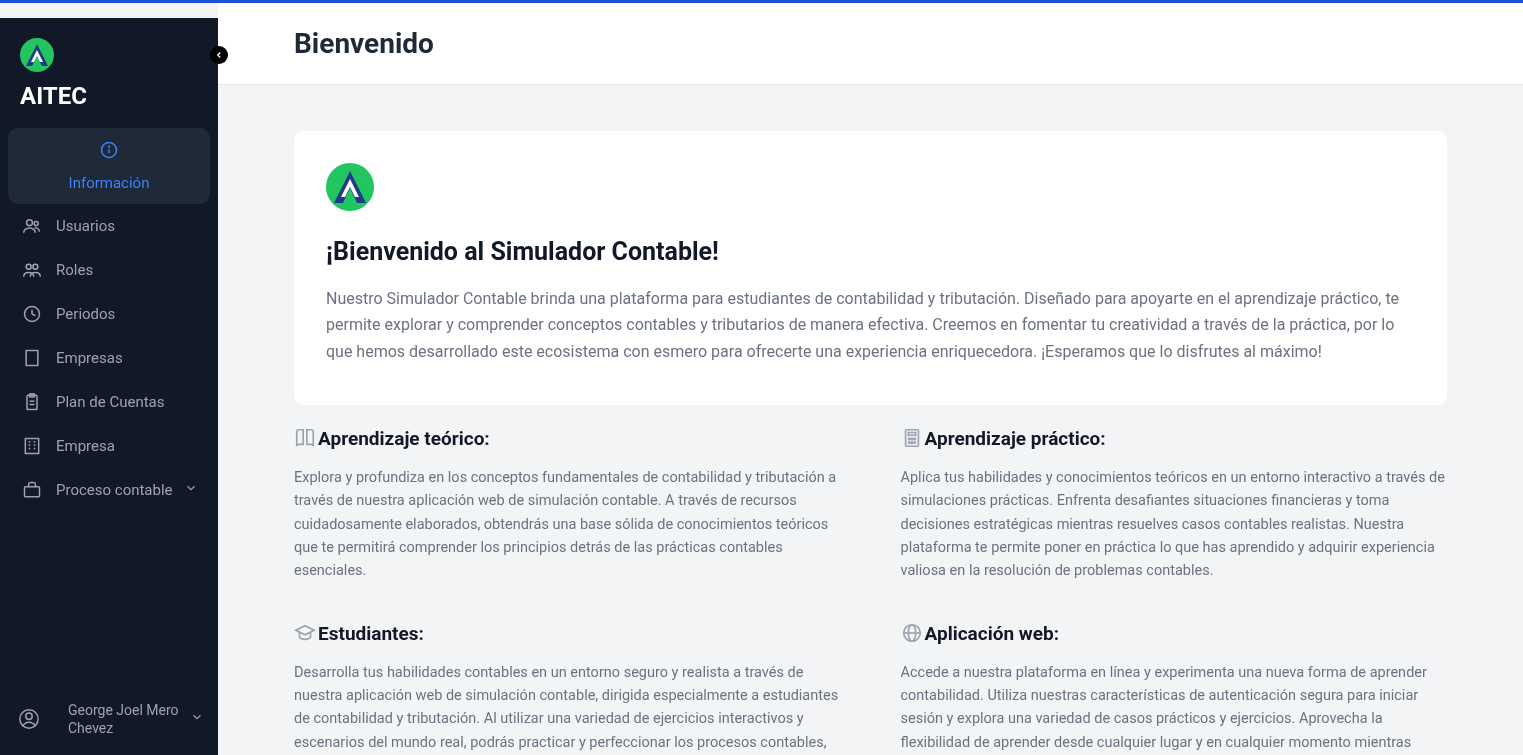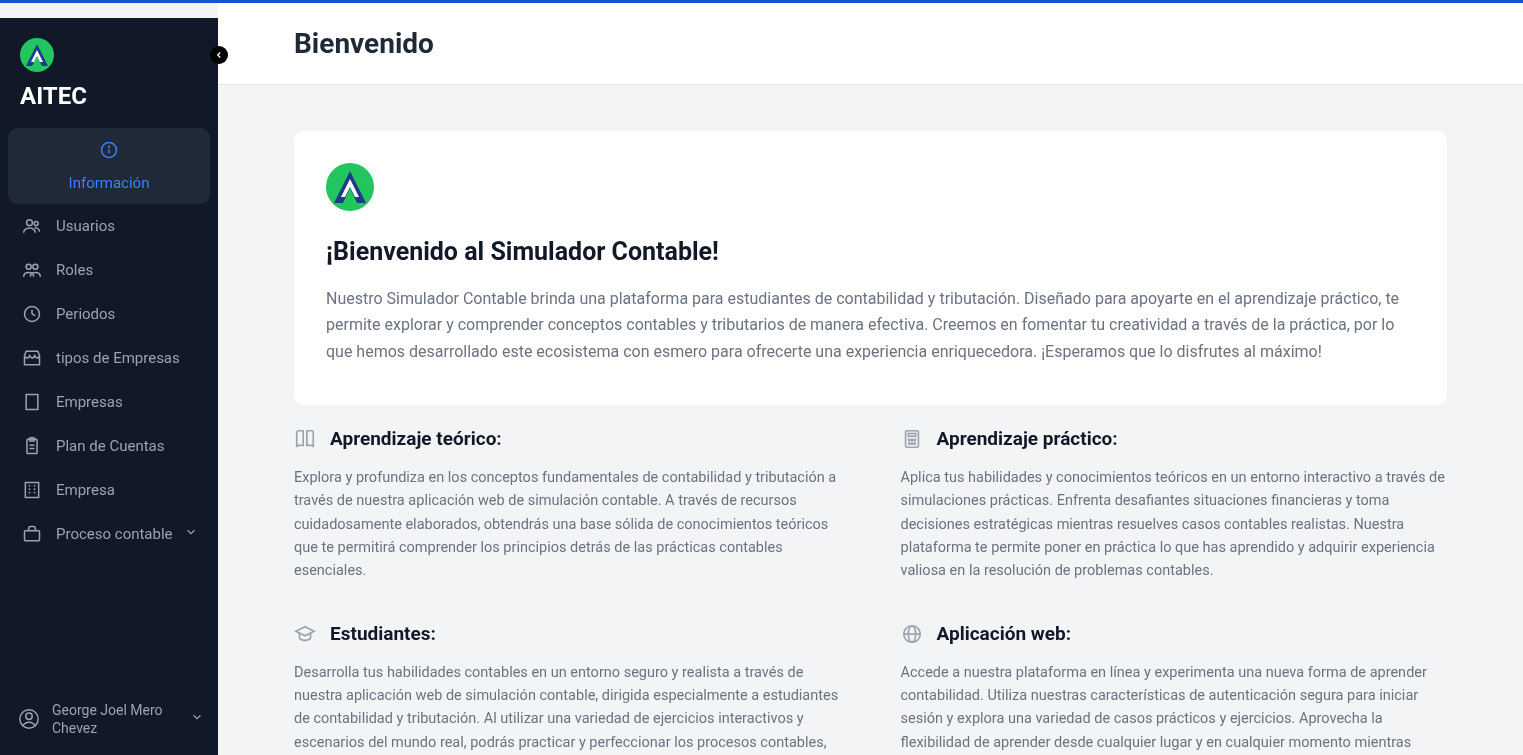--- a/index.html
+++ b/index.html
@@ -71,21 +71,21 @@
 .nav-item .ico svg { width: 20px; height: 20px; stroke: currentColor; fill: none; stroke-width: 1.8; }
 .nav-item .chev {
   position: absolute;
   right: 12px;
 }
 .sidebar-footer {
   border-top: 0 solid #1f2937;
   padding: 14px 18px 18px 18px;
   display: flex;
   align-items: center;
-  gap: 12px;
+  gap: 28px;
   color: #9ca3af;
   font-size: 14px;
   cursor: pointer;
   position: relative;
 }
 .sidebar-footer .ico { width: 22px; height: 22px; }
 .sidebar-footer .ico svg { width: 22px; height: 22px; stroke: currentColor; fill: none; stroke-width: 1.6; }
 .sidebar-footer .chev { position: absolute; right: 14px; }
 .collapse-btn {
   position: absolute;
@@ -151,22 +151,22 @@
 }
 .grid {
   display: grid;
   grid-template-columns: 1fr 1fr;
   gap: 40px 60px;
   margin-bottom: 40px;
 }
 .cell { }
 .cell-head {
   display: flex;
-  align-items: flex-end;
-  gap: 14px;
+  align-items: flex-start;
+  gap: 2px;
   margin-bottom: 16px;
 }
 .cell-head .ico {
   width: 22px; height: 22px;
   color: #9ca3af;
 }
 .cell-head .ico svg { width: 22px; height: 22px; stroke: currentColor; fill: none; stroke-width: 1.8; }
 .cell-head h3 {
   font-size: 19px;
   font-weight: 700;
@@ -230,30 +230,20 @@
     </div>
     <div class="nav-item">
       <span class="ico">
           <svg viewBox="0 0 24 24">
             <circle cx="12" cy="12" r="9"></circle>
             <line x1="12" y1="7" x2="12" y2="12"></line>
             <line x1="12" y1="12" x2="16" y2="14"></line>
           </svg>
         </span>
       <span>Periodos</span>
-    </div>
-    <div class="nav-item">
-      <span class="ico">
-          <svg viewBox="0 0 24 24">
-            <path d="M3 9l2-5h14l2 5"></path>
-            <path d="M3 9v11h18V9"></path>
-            <path d="M3 9c0 1.5 1 3 3 3s3-1.5 3-3 1 3 3 3 3-1.5 3-3 1 3 3 3 3-1.5 3-3"></path>
-          </svg>
-        </span>
-      <span>tipos de Empresas</span>
     </div>
     <div class="nav-item">
       <span class="ico">
           <svg viewBox="0 0 24 24">
             <rect x="5" y="3" width="14" height="18"></rect>
             <line x1="9" y1="7" x2="9" y2="7"></line>
             <line x1="15" y1="7" x2="15" y2="7"></line>
             <line x1="9" y1="11" x2="9" y2="11"></line>
             <line x1="15" y1="11" x2="15" y2="11"></line>
             <line x1="9" y1="15" x2="9" y2="15"></line>

